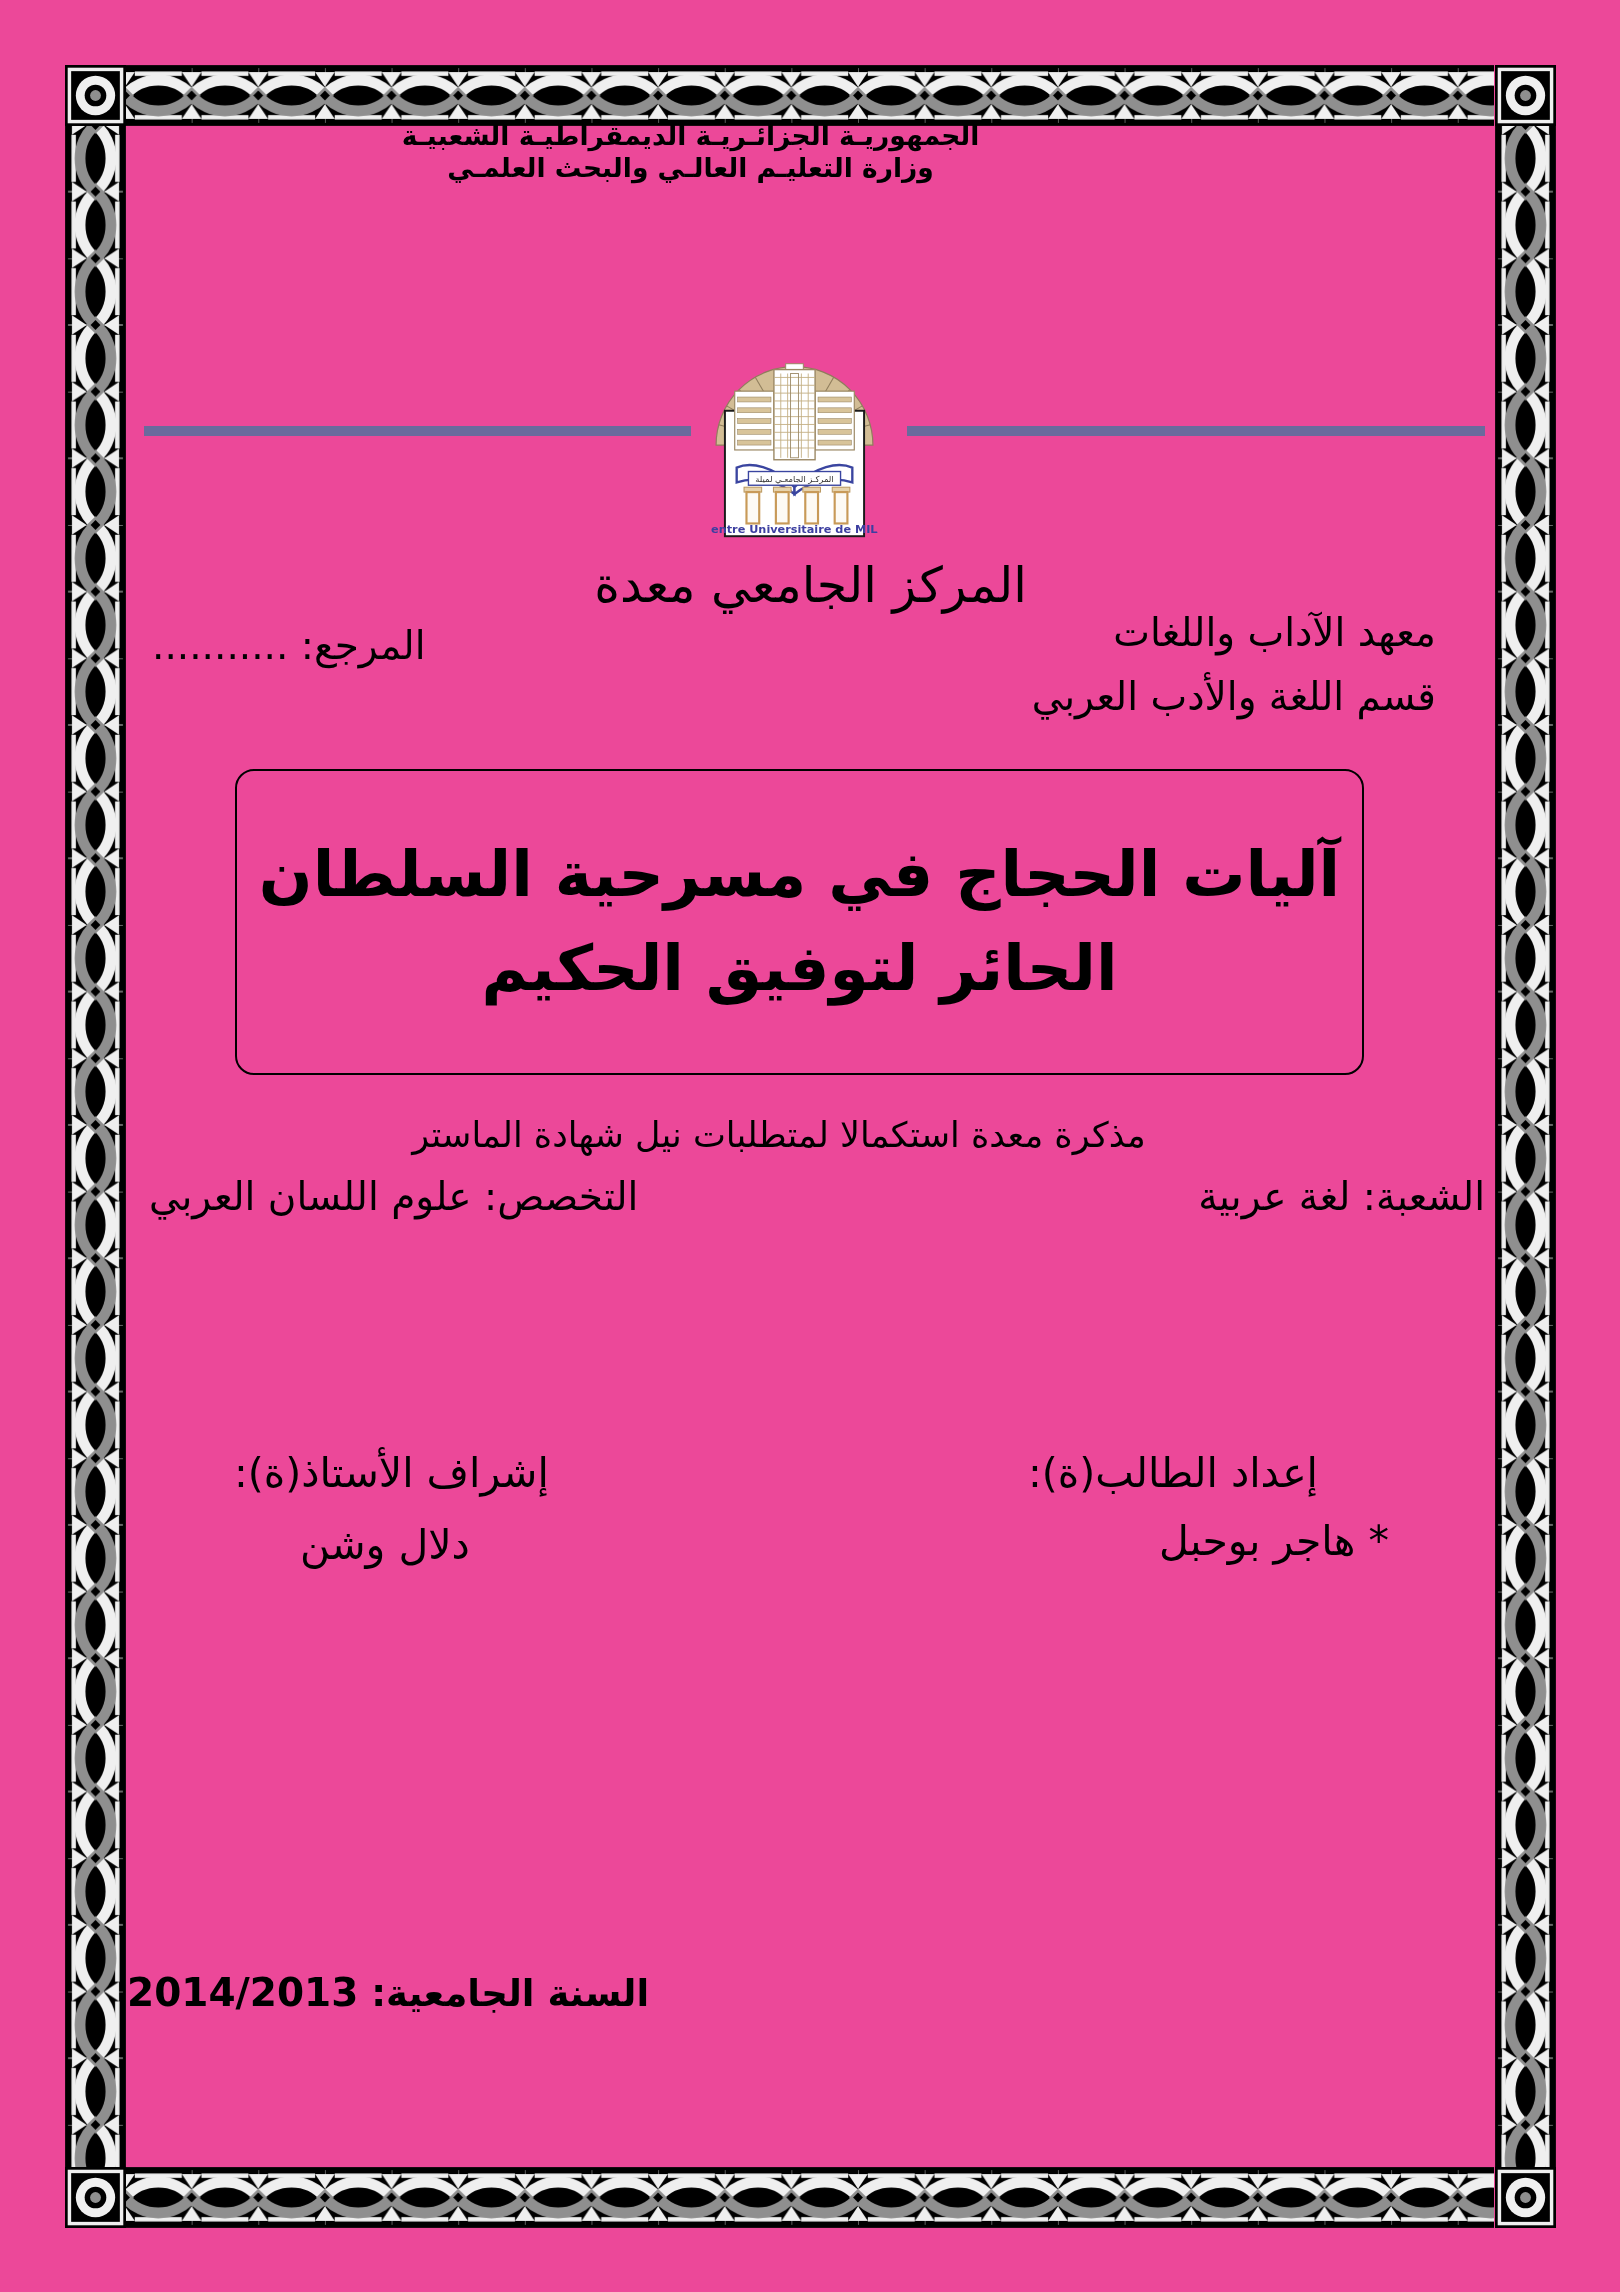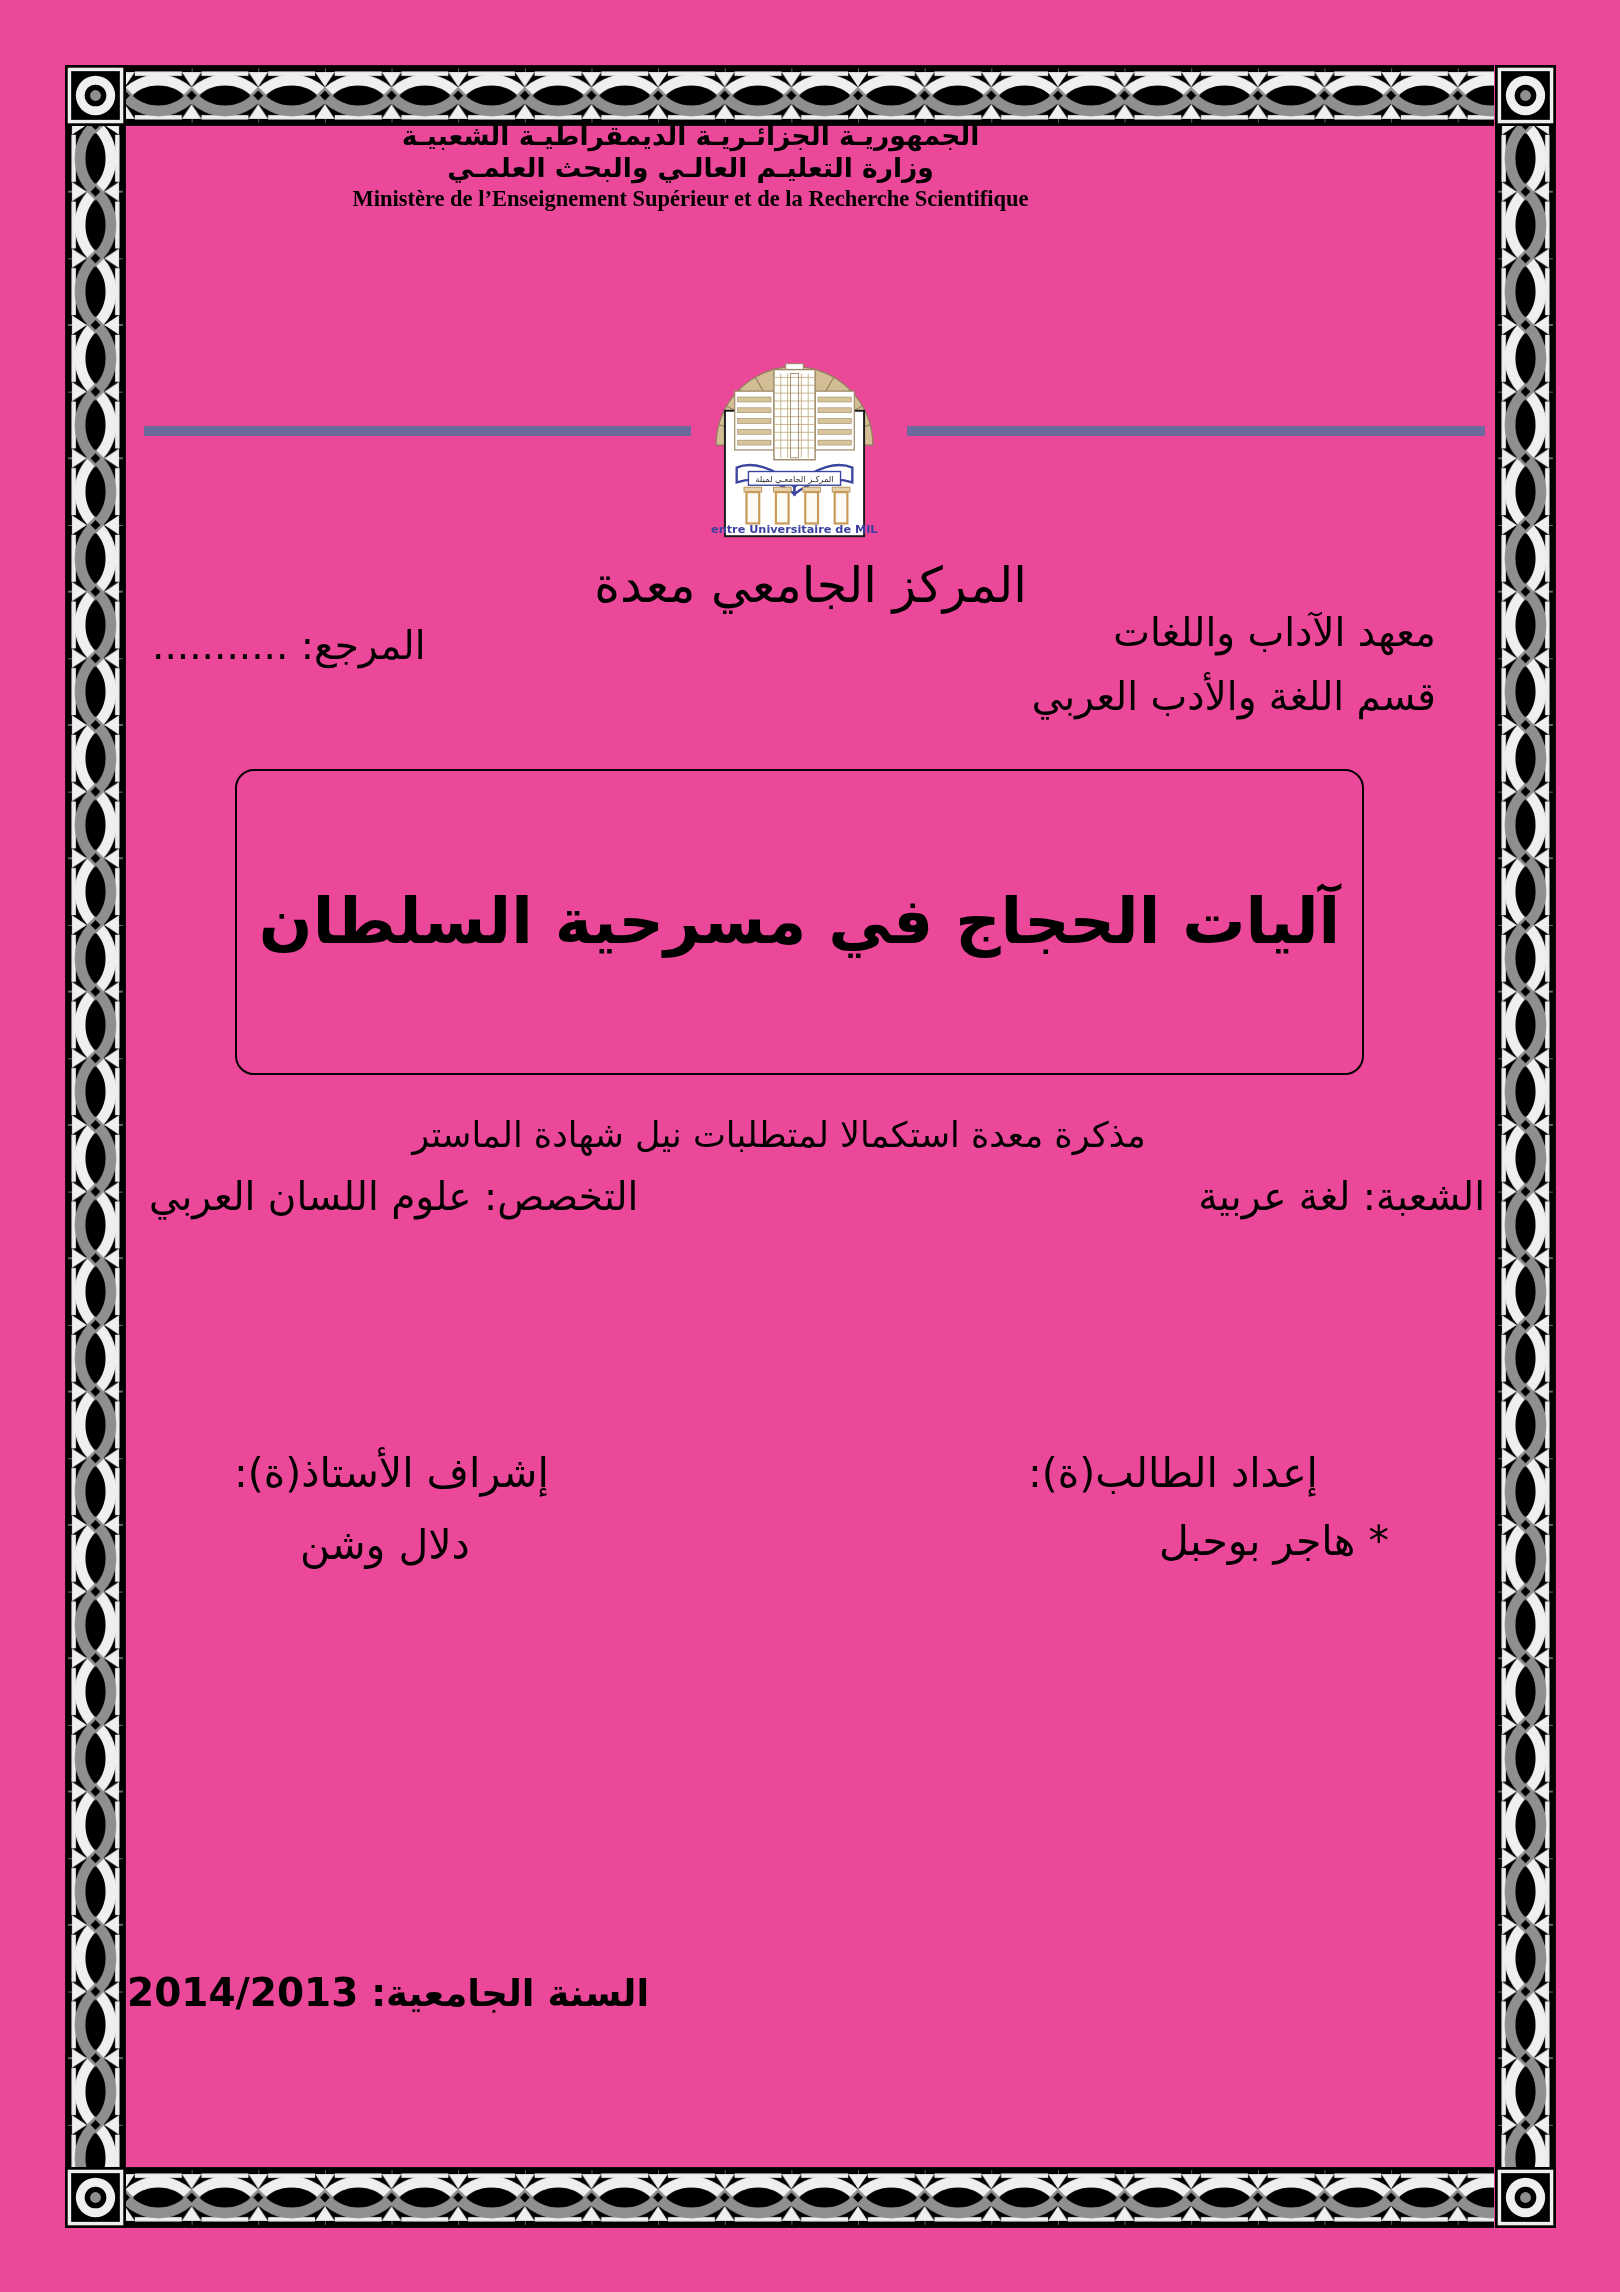--- a/index.html
+++ b/index.html
@@ -131,21 +131,20 @@
   </div>
   <div class="corner" style="left:1495px; top:2167px;">
     <svg width="61" height="61" viewBox="0 0 62 62">
         <use href="#cornerTile"></use>
       </svg>
   </div>
 
   <div class="hdr">
     <div class="ar">الجمهوريـة الجزائـريـة الديمقراطيـة الشعبيـة</div>
     <div class="ar">وزارة التعليـم العالـي والبحث العلمـي</div>
-    <div class="fr2">Ministère de l’Enseignement Supérieur et de la Recherche Scientifique</div>
   </div>
 
   <div class="divline" style="left:144px; width:547px; background:#6a6a9d;"></div>
   <div class="divline" style="left:907px; width:578px; background:#6a6a9d;"></div>
 
   <div class="abs" style="left:711px; top:350px;">
     <svg viewBox="0 0 170 200" width="167" height="196">
       <g>
         <path d="M5,97 A80,80 0 0 1 165,97 L137,97 A52,52 0 0 0 33,97 Z" fill="#d2bd95" stroke="#8f7d5c" stroke-width="1.2"></path>
         <g stroke="#8f7d5c" stroke-width="1.1">
@@ -225,20 +224,21 @@
   </div>
 
   <div class="center-name">المركز الجامعي معدة</div>
 
   <div class="abs rtl-line inst" style="right:184px; top:610px;">معهد الآداب واللغات</div>
   <div class="abs rtl-line inst" style="left:152px; top:623px;">المرجع: ...........</div>
   <div class="abs rtl-line inst" style="right:184px; top:674px;">قسم اللغة والأدب العربي</div>
 
   <div class="title-box">
     <div class="t">آليات الحجاج في مسرحية السلطان</div>
+    <div class="t">الحائر لتوفيق الحكيم</div>
   </div>
 
   <div class="note">مذكرة معدة استكمالا لمتطلبات نيل شهادة الماستر</div>
   <div class="abs rtl-line info" style="right:135px; top:1174px;">الشعبة: لغة عربية</div>
   <div class="abs rtl-line info" style="left:149px; top:1174px;">التخصص: علوم اللسان العربي</div>
 
   <div class="abs rtl-line people" style="right:302px; top:1449px;">إعداد الطالب(ة):</div>
   <div class="abs rtl-line people" style="left:234px; top:1449px;">إشراف الأستاذ(ة):</div>
   <div class="abs rtl-line people" style="right:231px; top:1517px;">* هاجر بوحبل</div>
   <div class="abs rtl-line people" style="left:300px; top:1521px;">دلال وشن</div>

